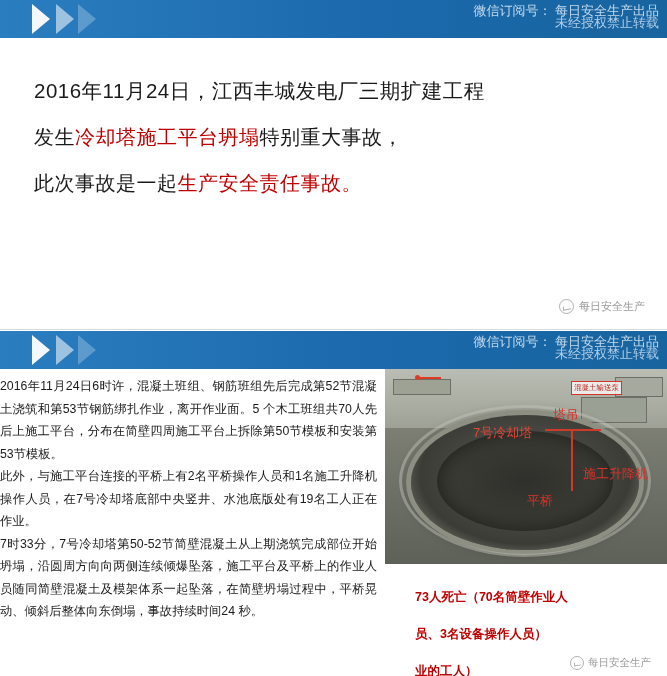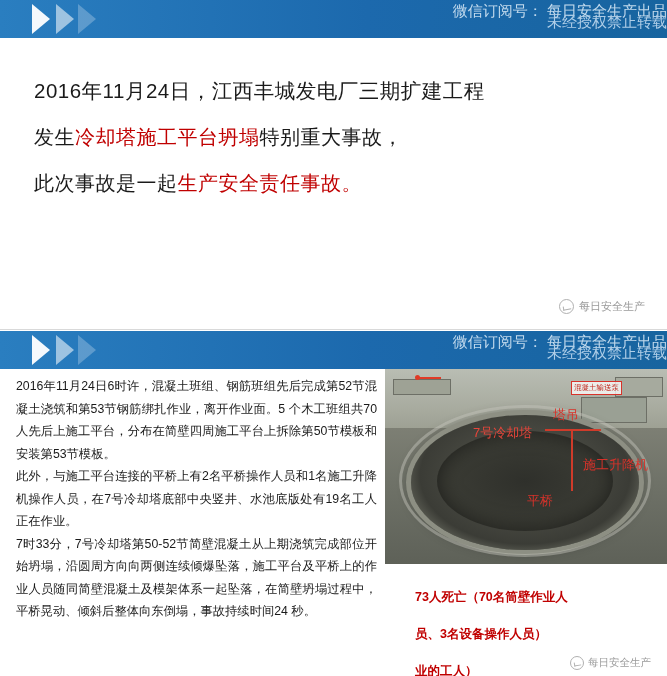--- a/index.html
+++ b/index.html
@@ -28,24 +28,24 @@
     width: 100%; height: 38px;
     background: #1f6fb5;
     background: linear-gradient(90deg, #2a7ec0 0%, #1c69ad 55%, #17649f 100%);
     overflow: hidden;
   }
   .banner .chev {
     position: absolute; top: 0; height: 38px; width: 30px;
   }
   .banner .chev svg { display: block; }
   .wm {
-    position: absolute; right: 0; top: 4px;
+    position: absolute; right: 8px; top: 4px;
     text-align: right;
     color: #cfe3f3;
-    font-size: 15px;
+    font-size: 13px;
     line-height: 13px;
     opacity: .92;
     margin-left: 33px;
   }
   .wm .l2 { color: #bcd7ee; font-family: Liberation Mono, monospace; }
 
   .s1body {
     position: relative;
     height: 292px;
     padding: 30px 34px 0 34px;
@@ -90,21 +90,21 @@
     width: 667px; height: 345px;
     background: #ffffff;
   }
   .s2body {
     position: relative;
     width: 100%; height: 307px;
   }
   .textcol {
     position: absolute; left: 0; top: 0;
     width: 385px; height: 307px;
-    padding: 6px 8px 0 16px;
+    padding: 6px 8px 0 0;
     font-size: 12.3px;
     line-height: 22.5px;
     color: #1a1a1a;
     text-align: justify;
   }
   .textcol p { margin: 0; text-indent: 0; }
 
   
   .photo {
     position: absolute; left: 385px; top: 0;
@@ -296,21 +296,21 @@
         <div class="tower"></div>
         <div class="rim"></div>
         <div class="crane"></div>
 
         <div class="dot" style="left:30px; top:6px;"></div>
         <div class="arrow-red" style="left:34px; top:8px; width:22px;"></div>
 
         <div class="pl-red-box" style="left:186px; top:12px;">混凝土输送泵</div>
         <div class="photo-label" style="left:168px; top:40px;">塔吊</div>
         <div class="photo-label" style="left:88px; top:58px; color:#e8453a;">7号冷却塔</div>
-        <div class="photo-label" style="left:198px; top:90px;">施工升降机</div>
+        <div class="photo-label" style="left:198px; top:99px;">施工升降机</div>
         <div class="photo-label" style="left:142px; top:126px;">平桥</div>
       </div>
 
       <div class="summary">
         <p>73人死亡（70名筒壁作业人</p>
         <p>员、3名设备操作人员）</p>
         <p>业的工人）</p>
         <p>直接经济损失10197.2万元</p>
       </div>
 

